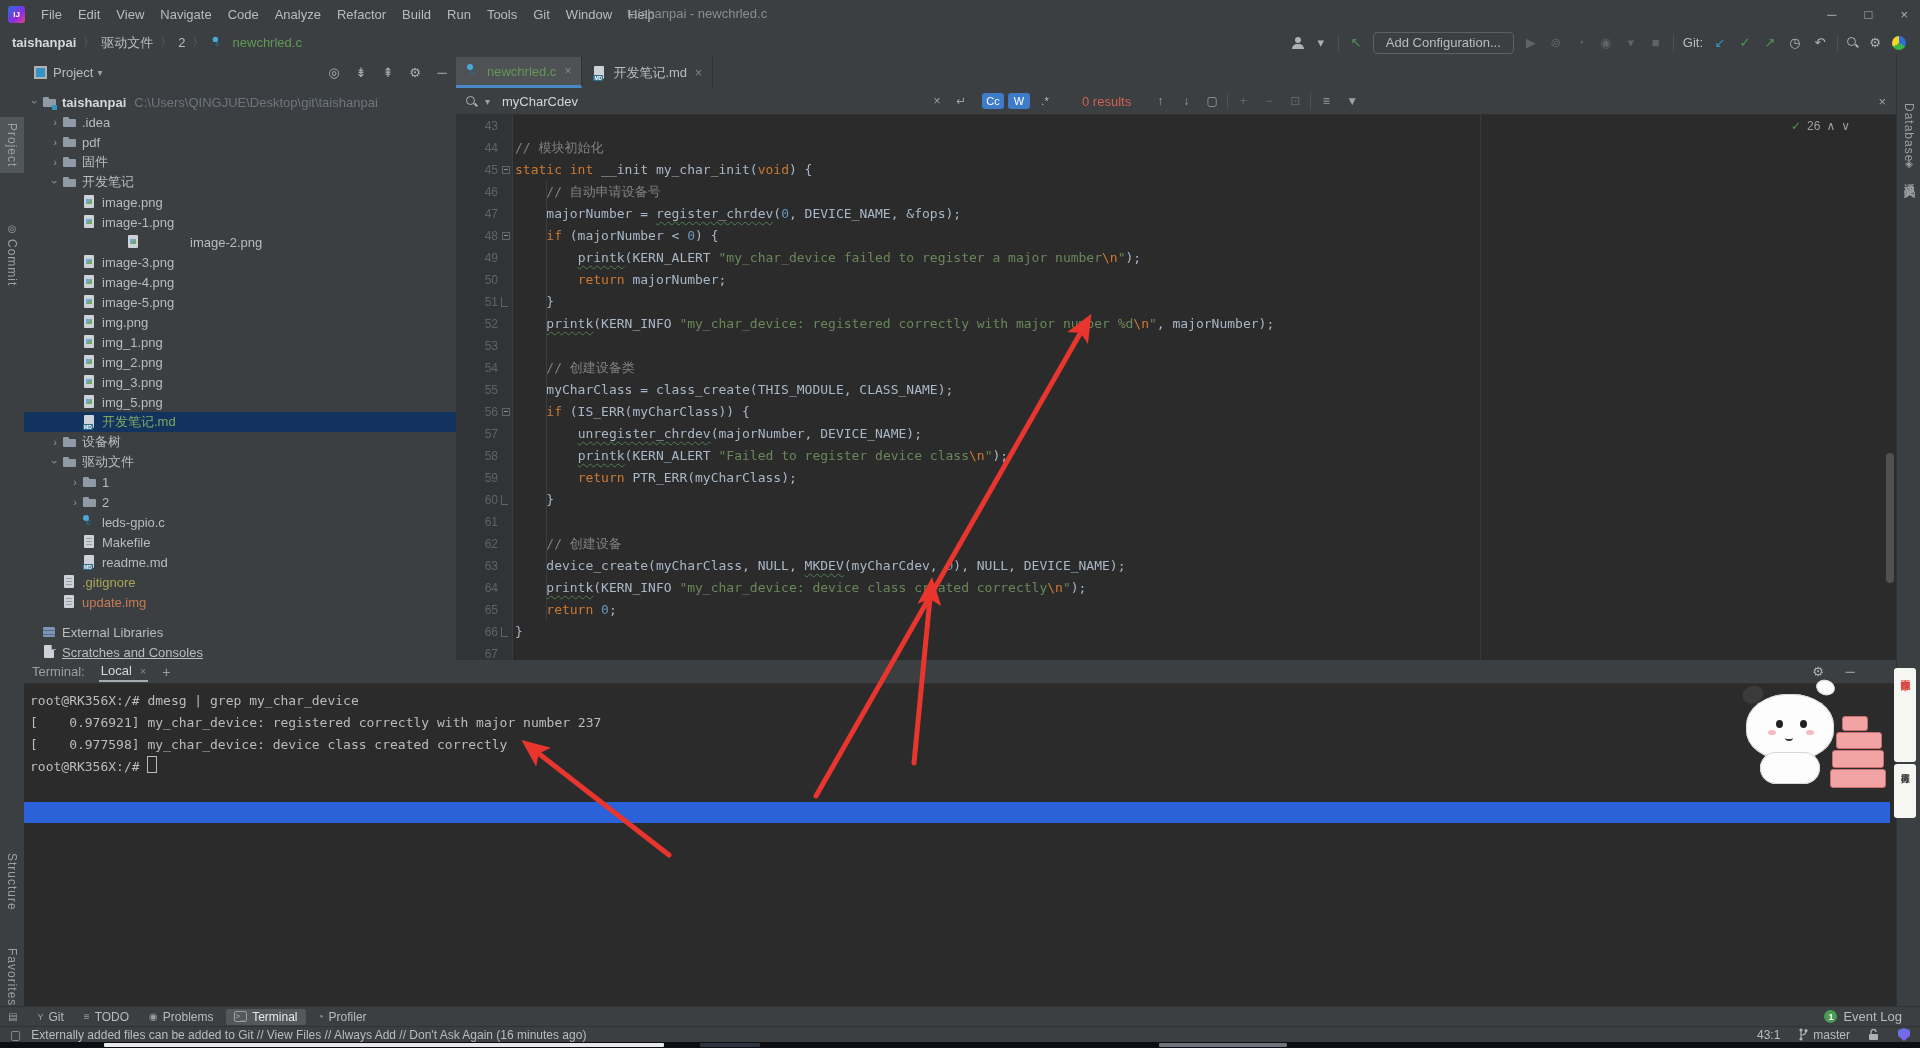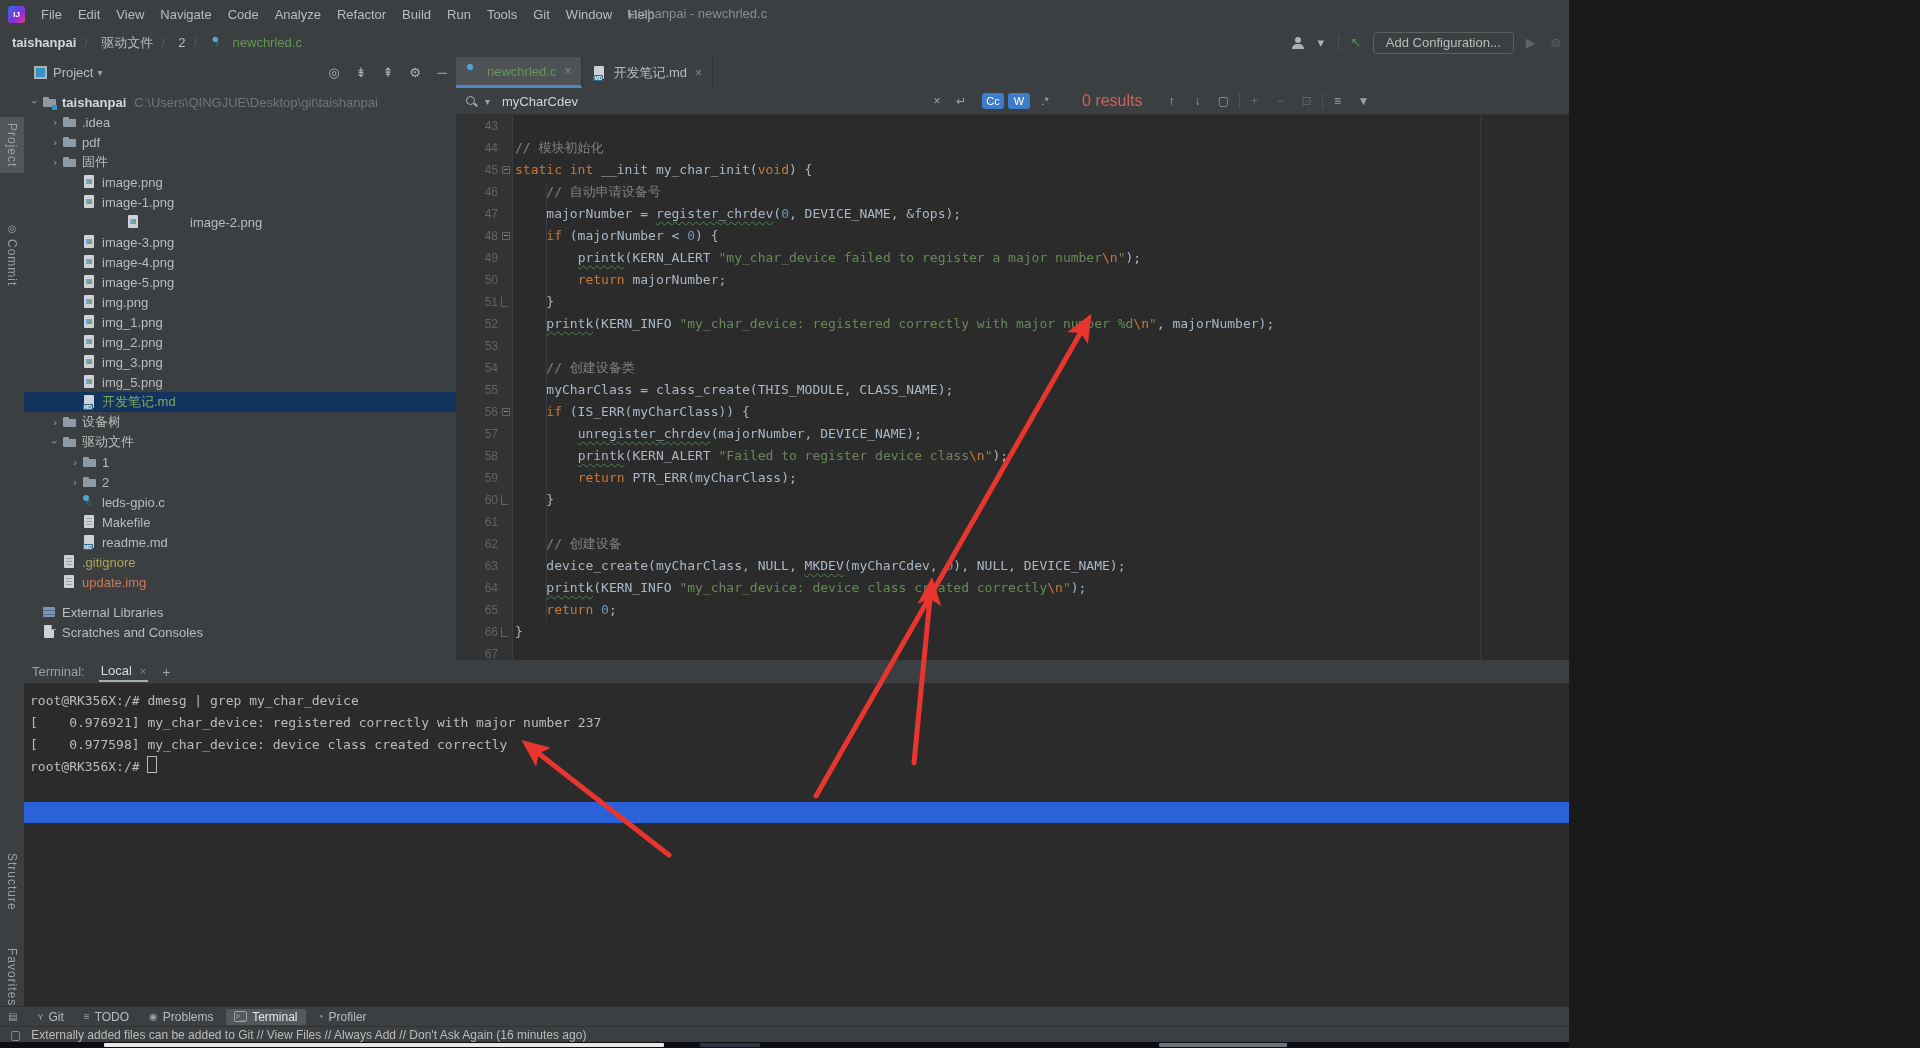--- a/index.html
+++ b/index.html
@@ -1,16 +1,16 @@
 <!DOCTYPE html>
 <html><head>
 <meta charset="utf-8">
 <style>
   html,body{margin:0;padding:0;background:#1a1a1a;}
-  #app{position:relative;width:1569px;height:1048px;background:#2B2B2B;overflow:hidden;
+  #app{position:relative;width:1920px;height:1048px;background:#2B2B2B;overflow:hidden;
        font-family:"Liberation Sans","DejaVu Sans",sans-serif;color:#BBBBBB;font-size:13px;
        -webkit-font-smoothing:antialiased;}
   .abs{position:absolute;}
   .mono{font-family:"DejaVu Sans Mono","Liberation Mono",monospace;}
 
   
   #titlebar{left:0;top:0;width:1920px;height:28px;background:#3C3F41;display:flex;align-items:center;}
   #logo{width:17px;height:17px;margin:0 8px 0 8px;border-radius:3px;
         background:linear-gradient(135deg,#2a6fdb 0%,#8a2be2 60%,#e8447a 100%);
         color:#fff;font-size:8px;font-weight:bold;display:flex;align-items:center;justify-content:center;}
@@ -94,21 +94,21 @@
   .tab{display:flex;align-items:center;gap:6px;padding:0 10px;border-right:1px solid #323232;height:100%;box-sizing:border-box;}
   .tab.active{background:#4E5254;border-bottom:3px solid #4A88C7;}
   .tab-label.green{color:#629755;}
   .tab-close{color:#84888B;font-size:12px;margin-left:2px;}
   #findbar{position:absolute;left:0;top:31px;width:100%;height:27px;background:#3C3F41;border-bottom:1px solid #323232;
            display:flex;align-items:center;padding:0 10px;box-sizing:border-box;gap:8px;}
   #find-query{color:#D4D4D4;margin-left:4px;min-width:420px;}
   .find-toggle{min-width:18px;height:16px;border-radius:3px;display:flex;align-items:center;justify-content:center;
                color:#BBBBBB;font-size:11px;padding:0 2px;}
   .find-toggle.on{background:#3E7CC9;color:#fff;}
-  #find-results{color:#CE6154;font-size:16px;margin-left:18px;}
+  #find-results{color:#CE6154;font-size:13px;margin-left:18px;}
   .find-ico{color:#9DA0A3;font-size:12px;min-width:14px;text-align:center;}
   .find-ico.dim{color:#64686B;}
   #find-close{margin-left:auto;color:#9DA0A3;}
 
   #code{position:absolute;left:0;top:58px;width:100%;height:545px;overflow:hidden;}
   .code-row{position:relative;height:22px;line-height:22px;white-space:pre;}
   .gutter{position:absolute;left:0;top:0;width:56px;height:100%;background:#313335;border-right:1px solid #3A3D3F;}
   .gut-row{height:22px;line-height:22px;color:#606366;font-size:12px;text-align:right;padding-right:14px;position:relative;}
   .fold-m{position:absolute;right:2px;top:7px;width:8px;height:8px;border:1px solid #5F6468;box-sizing:border-box;}
   .fold-m::after{content:"";position:absolute;left:1px;top:2px;width:4px;height:1px;background:#8C9093;}
@@ -305,20 +305,25 @@
         <div class="tree-row" style="padding-left: 24px;">
           <span class="tr-arrow"><span class="chev">›</span></span>
           <span class="ic ic-folder"></span>
           <span class="tr-label">pdf</span>
         </div>
         <div class="tree-row" style="padding-left: 24px;">
           <span class="tr-arrow"><span class="chev">›</span></span>
           <span class="ic ic-folder"></span>
           <span class="tr-label">固件</span>
         </div>
+        <div class="tree-row" style="padding-left: 24px;">
+          <span class="tr-arrow"><span class="chev open">›</span></span>
+          <span class="ic ic-folder"></span>
+          <span class="tr-label">开发笔记</span>
+        </div>
         <div class="tree-row" style="padding-left: 44px;">
           <span class="tr-arrow"></span>
           <span class="ic ic-page ic-img"></span>
           <span class="tr-label">image.png</span>
         </div>
         <div class="tree-row" style="padding-left: 44px;">
           <span class="tr-arrow"></span>
           <span class="ic ic-page ic-img"></span>
           <span class="tr-label">image-1.png</span>
         </div>
@@ -415,21 +420,21 @@
         <div class="tree-row" style="padding-left: 24px;">
           <span class="tr-arrow"></span>
           <span class="ic ic-page ic-lines"></span>
           <span class="tr-label orange">update.img</span>
         </div>
         <div class="tree-row" style="padding-left: 4px; margin-top: 10px;">
           <span class="tr-arrow"></span>
           <span class="ic ic-lib"></span>
           <span class="tr-label">External Libraries</span>
         </div>
-        <div class="tree-row" style="padding-left: 4px;">
+        <div class="tree-row" style="padding-left: 4px; text-decoration: underline;">
           <span class="tr-arrow"></span>
           <span class="ic ic-page ic-scratch"></span>
           <span class="tr-label">Scratches and Consoles</span>
         </div>
       </div>
   </div>
 
   <div id="editor" class="abs">
     <div id="tabbar">
         <div class="tab active">

